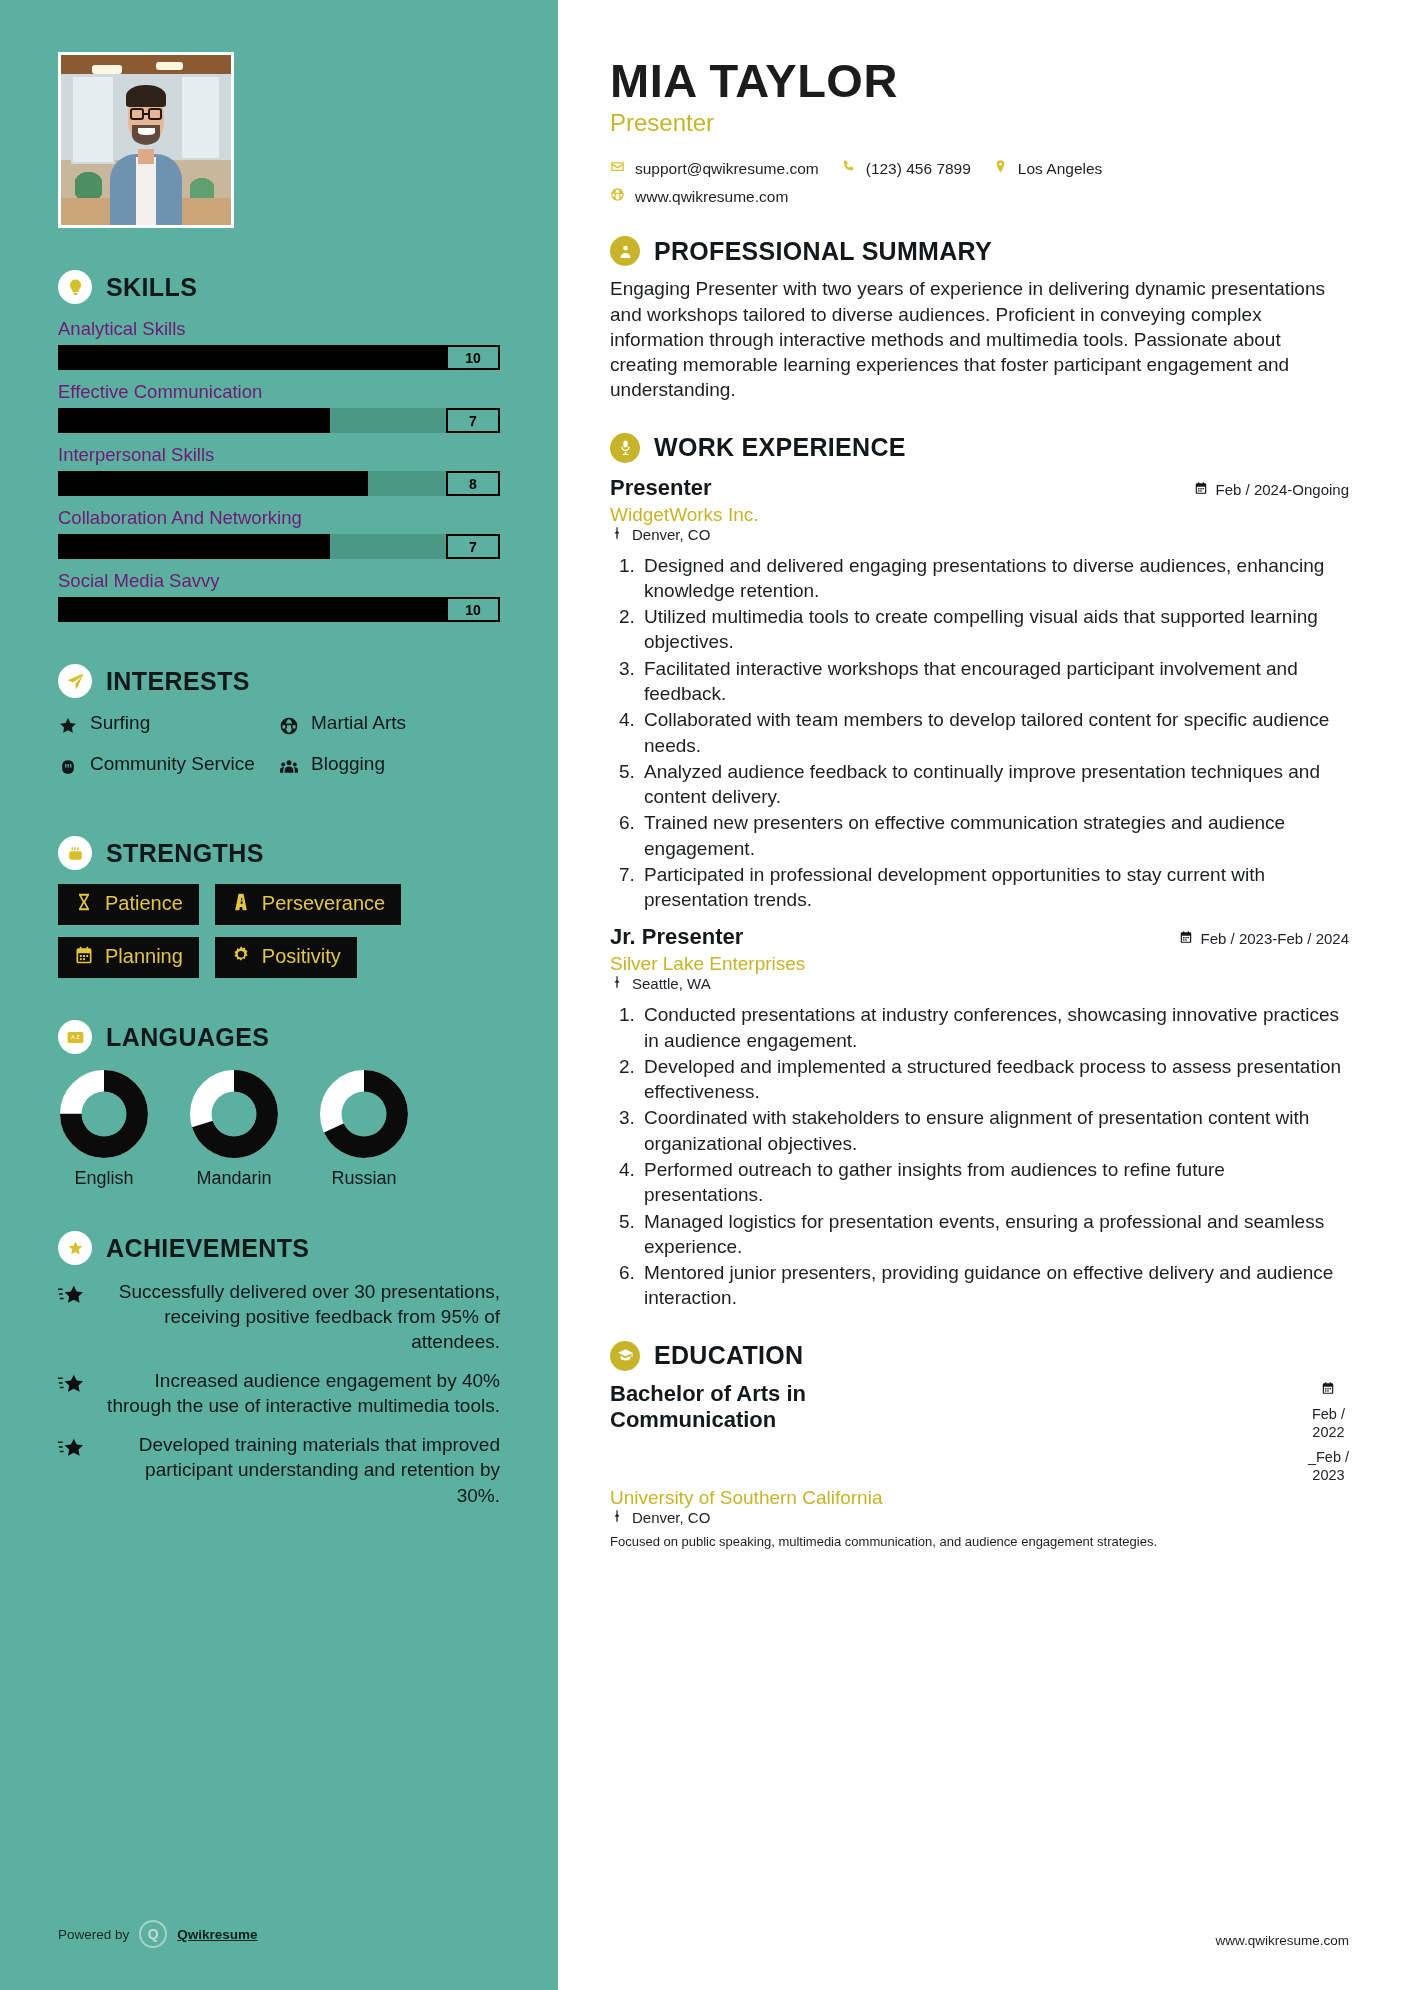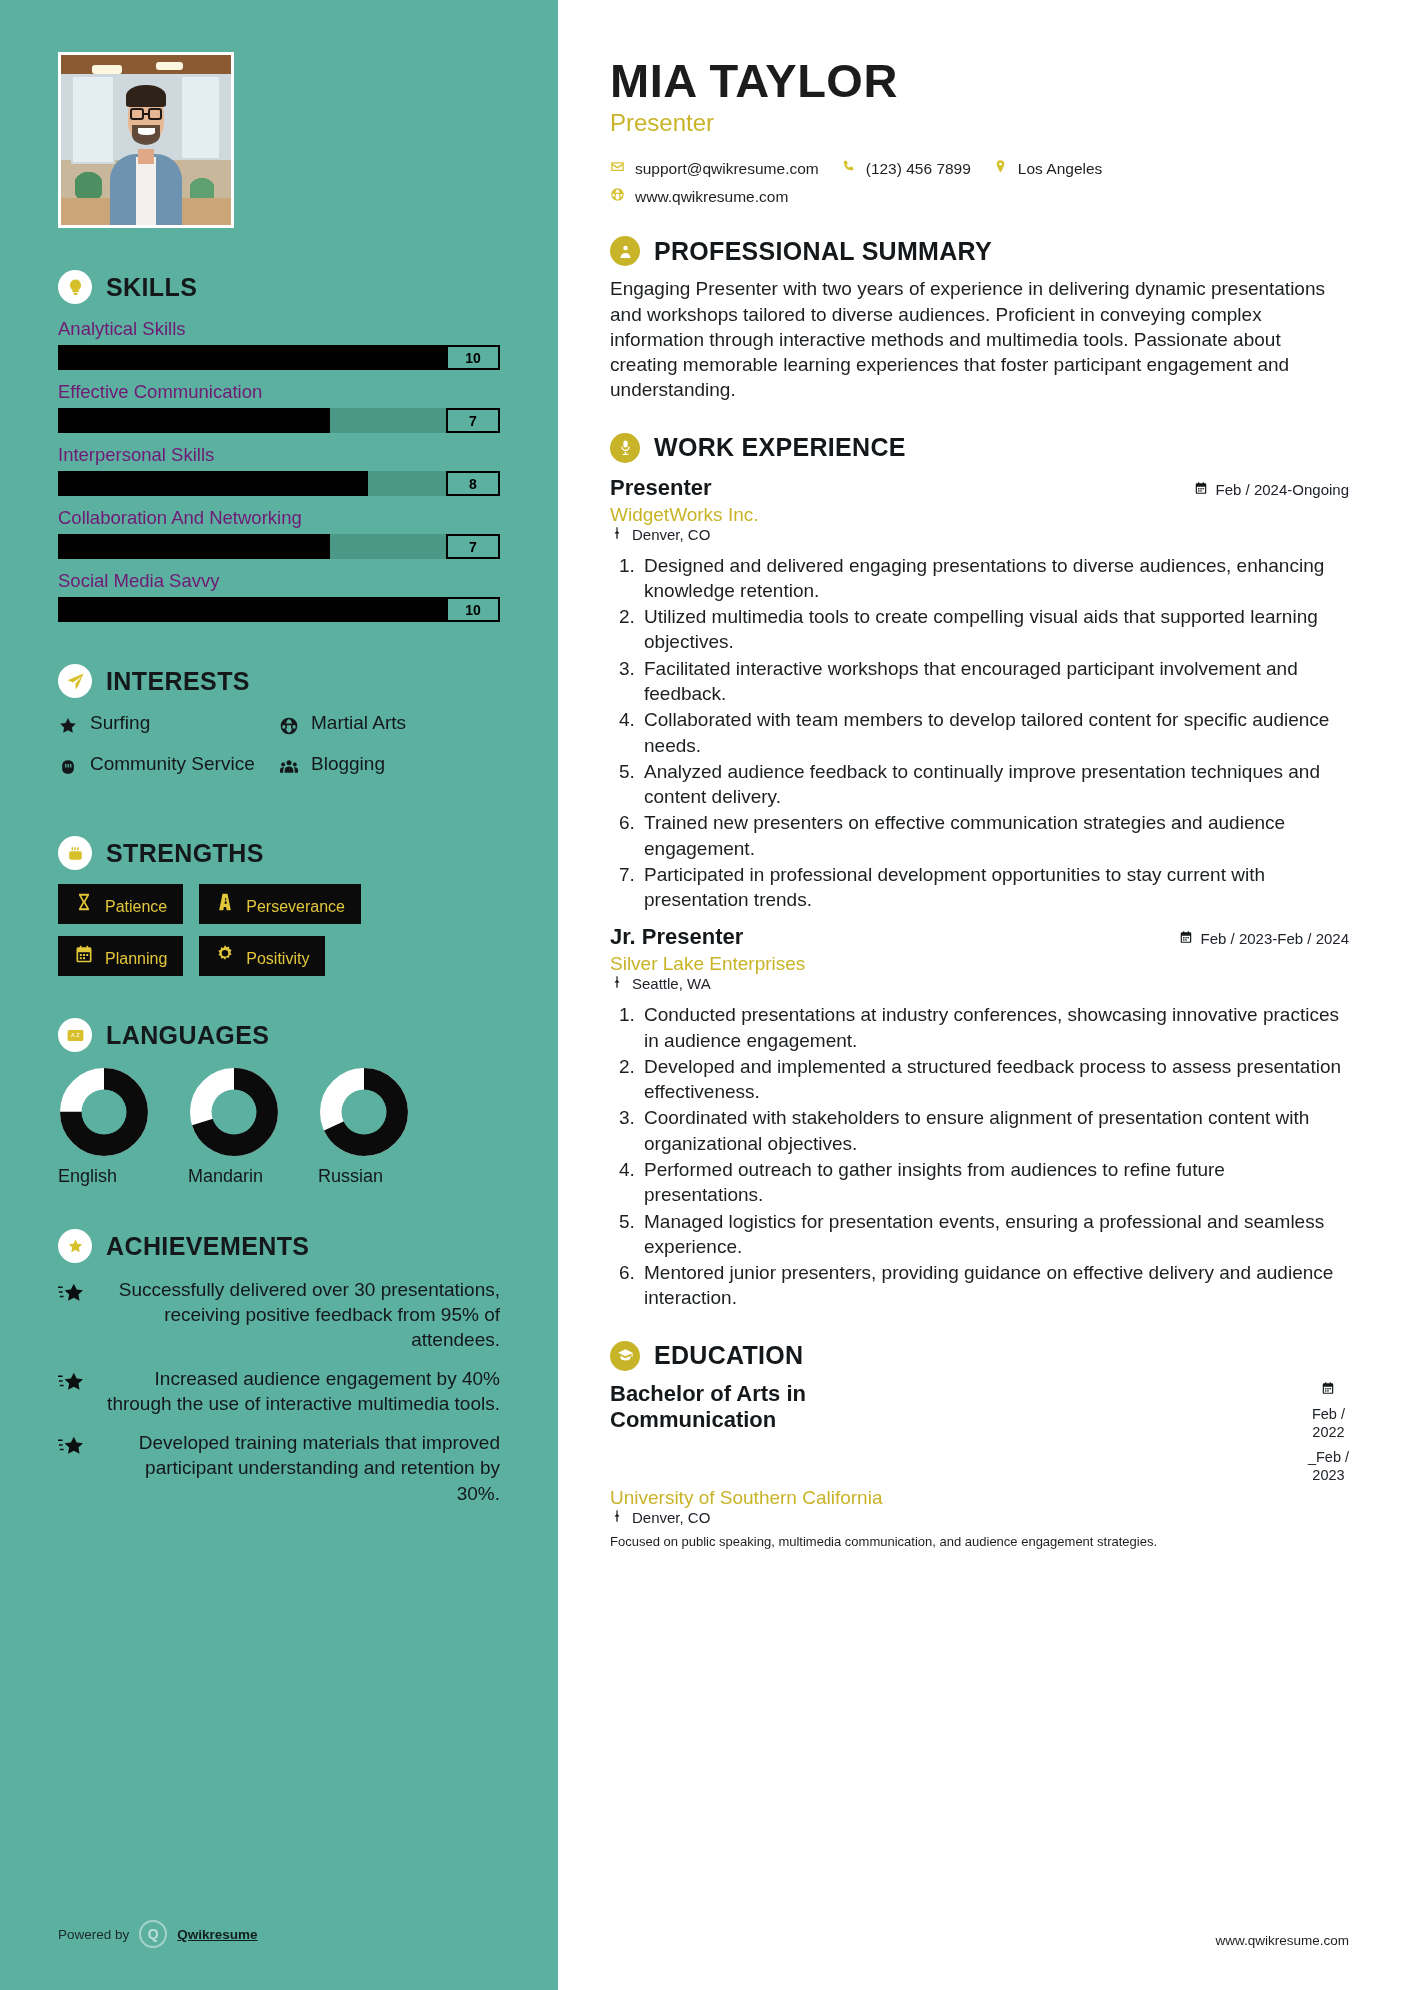--- a/index.html
+++ b/index.html
@@ -80,28 +80,28 @@
 
   
   .interests { display:flex; flex-wrap:wrap; }
   .interest { width:50%; display:flex; gap:12px; align-items:flex-start; margin-bottom:12px; font-size:19px; color:#14181a; }
   .interest svg { width:20px; height:20px; flex:0 0 20px; margin-top:4px; fill:#14181a;}
 
   
   .strengths { display:flex; flex-wrap:wrap; gap:12px 16px; }
   .strength {
     background:#0b0b0b; color:#e3c73a;
-    padding:8px 16px; display:flex; align-items:flex-end; gap:11px;
-    font-size:16px;
+    padding:8px 16px; display:flex; align-items:flex-start; gap:11px;
+    font-size:20px;
   }
   .strength svg { width:20px; height:20px; flex:0 0 20px; fill:#e3c73a; }
 
   
   .langs { display:flex; gap:38px; margin-top:8px; }
-  .lang { }
+  .lang { text-align:center; }
   .lang svg { display:block; }
   .lang .lbl { font-size:18px; color:#14181a; margin-top:8px; }
 
   
   .ach { display:flex; gap:14px; margin-bottom:14px;text-align:right; }
   .ach svg { width:26px; height:26px; flex:0 0 26px; margin-top:3px; fill:#0c0f10; }
   .ach .txt { font-size:19px; line-height:1.32; color:#14181a; }
 
   .sb-footer {
     position:absolute; left:58px; bottom:42px;

